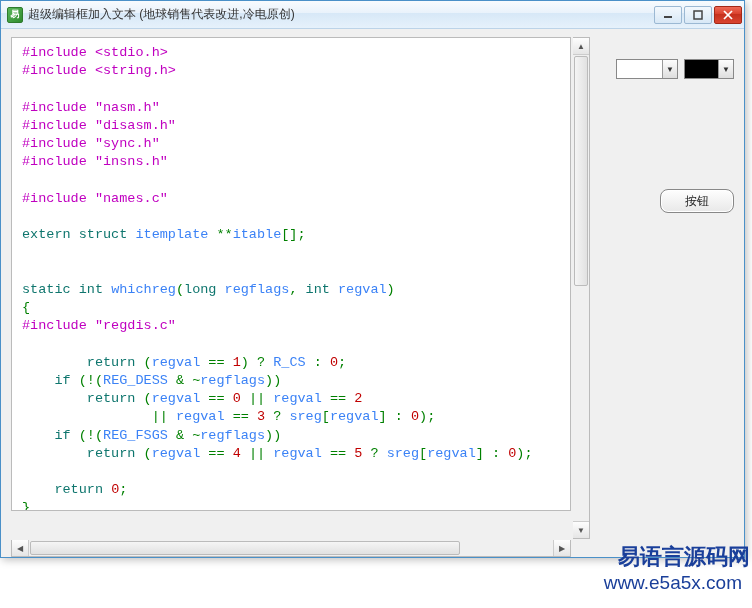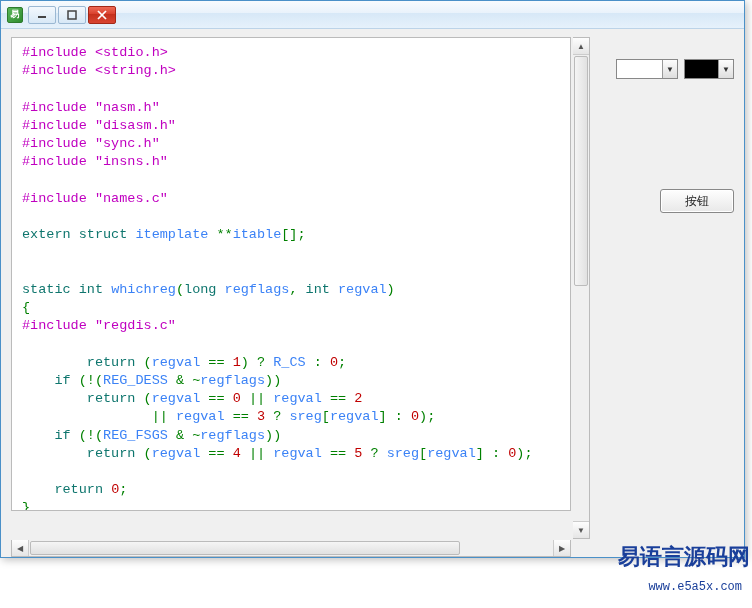--- a/index.html
+++ b/index.html
@@ -135,37 +135,38 @@
   .combo.c2{width:50px;}
   .combo.c2 .val{flex:1;height:100%;background:#000;}
   .btn3d {
     width:102px;height:28px;margin:0 auto 10px auto;
     background:linear-gradient(to bottom,#fefefe,#e8e8e8);
     border:1px solid #888;border-radius:3px;
     display:flex;align-items:center;justify-content:center;
     box-shadow:inset 0 0 0 1px #fff;
     color:#222;
   }
-  .btn3d.lower{position:absolute;top:130px;right:0;width:74px;height:24px;}
+  .btn3d.lower{position:absolute;top:130px;right:0;width:74px;height:24px;border-radius:8px;}
   .watermark1 {
     position:absolute; right:2px; bottom:36px;
     font-family:"SimSun","Microsoft YaHei";font-size:22px;font-weight:bold;
     color:#1a3f9a;
   }
   .watermark2 {
     position:absolute; right:10px; bottom:14px;
-    font-family:Liberation Mono, monospace;font-size:12px;color:#1a3f9a;
+    font-family:Liberation Sans, sans-serif;font-size:19px;color:#1a3f9a;
   }
 </style>
 </head>
 <body>
 
 <div class="window">
   <div class="titlebar">
     <div class="app-icon">易</div>
+    <div class="title-text">超级编辑框加入文本 (地球销售代表改进,冷电原创)</div>
     <div class="win-btns">
       <div class="win-btn">
           <svg width="10" height="10">
             <line x1="1" y1="7" x2="9" y2="7" stroke="#444" stroke-width="2"></line>
           </svg>
         </div>
       <div class="win-btn">
           <svg width="10" height="10">
             <rect x="1" y="1" width="8" height="8" fill="none" stroke="#444" stroke-width="1.5"></rect>
           </svg>

